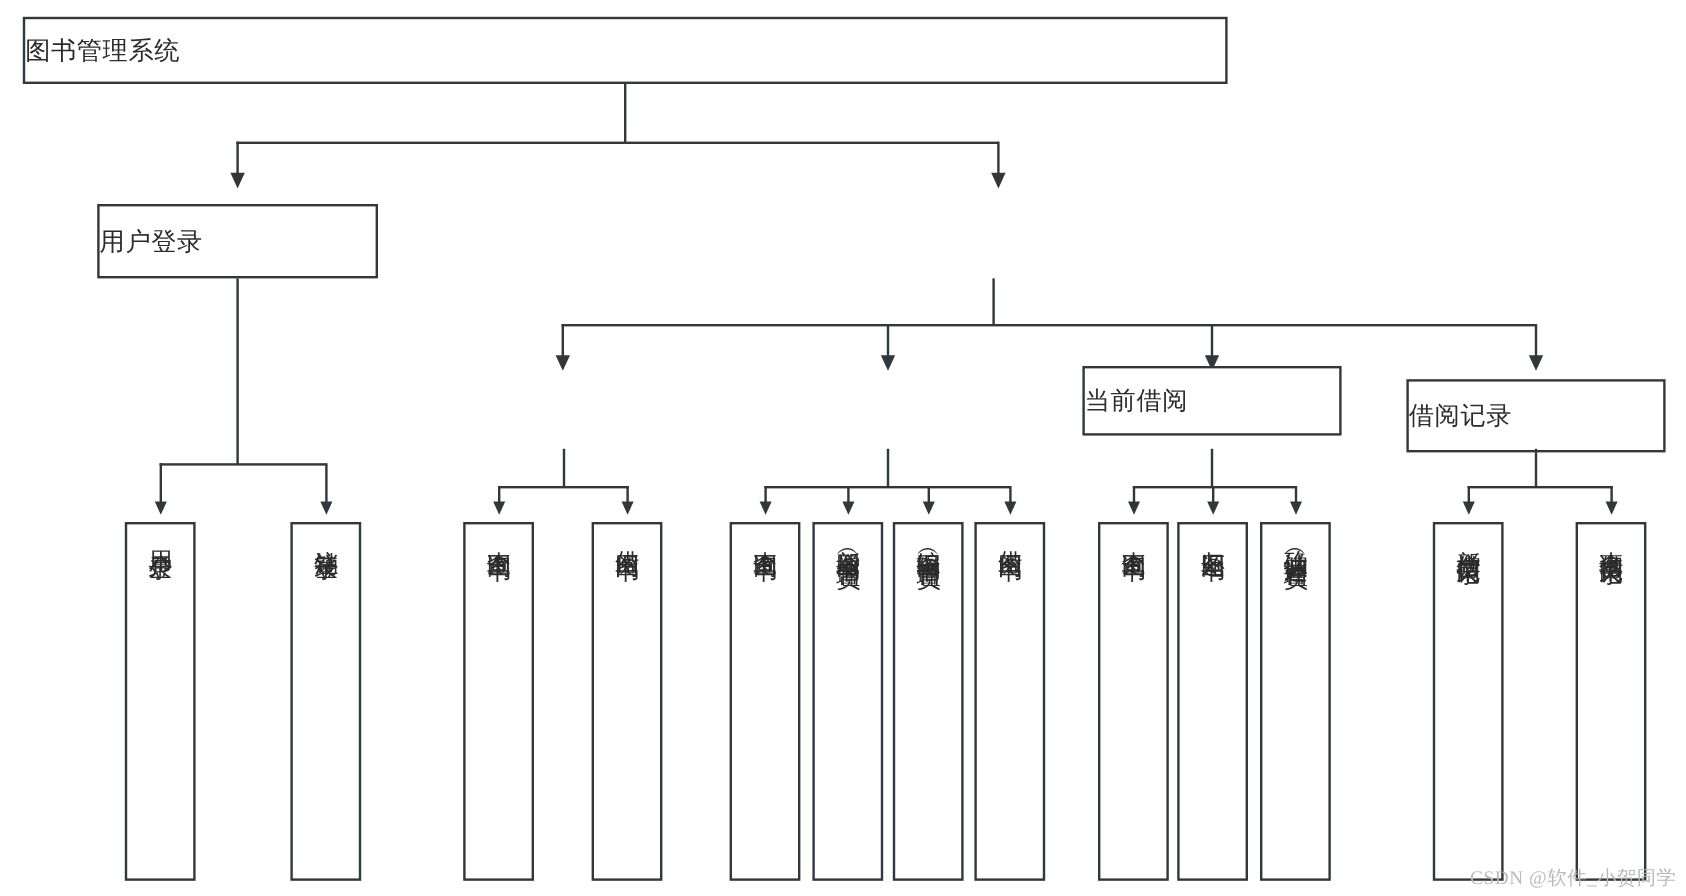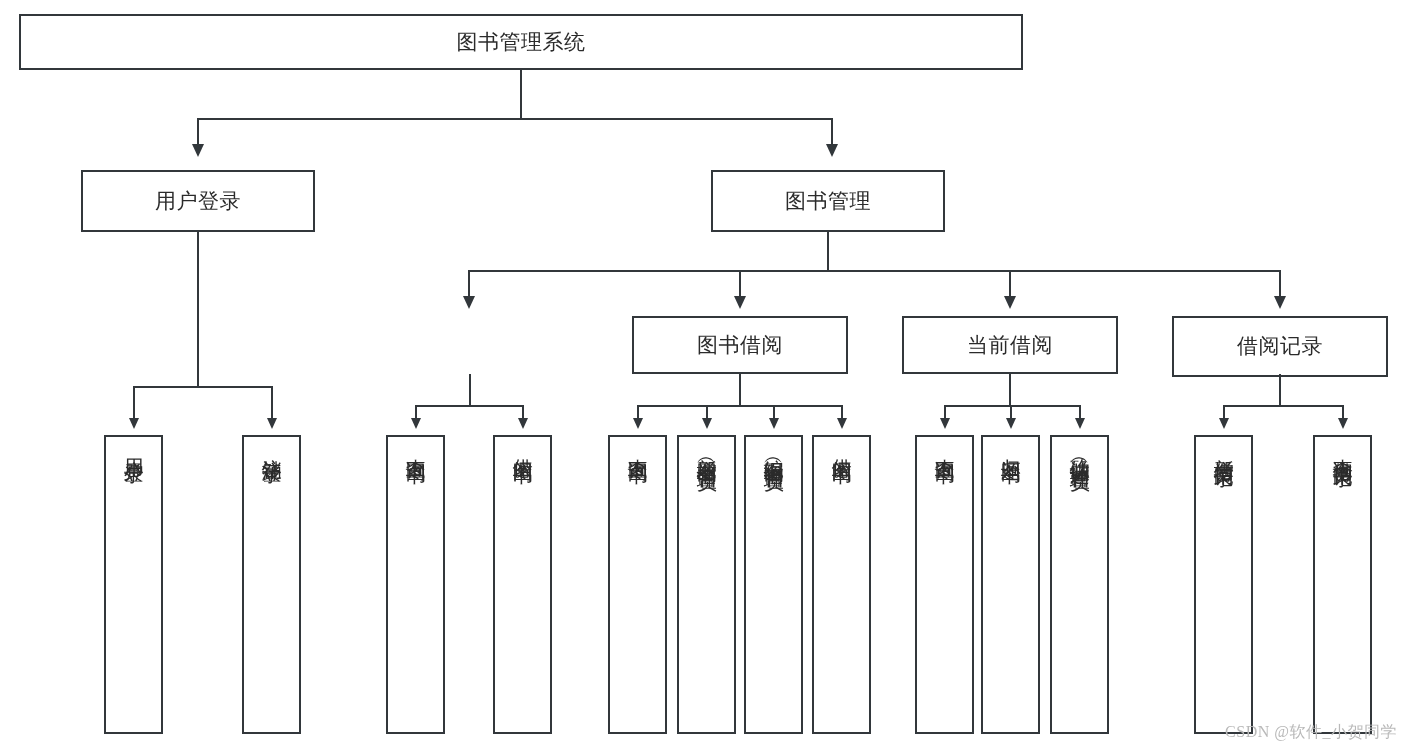--- a/index.html
+++ b/index.html
@@ -20,21 +20,20 @@
   }
   
   .node {
     position: absolute;
     box-sizing: border-box;
     border: 2px solid #32373b;
     background: #ffffff;
     color: #2b2b2b;
     display: flex;
     align-items: center;
-    justify-content: center;
     text-align: center;
     line-height: 1.18;
     letter-spacing: 0.5px;
   }
   .node.h {
     font-size: 21px;
   }
   .node.root {
     font-size: 21px;
   }
@@ -99,47 +98,41 @@
 
   <div class="ln hln" style="left:197px; top:118px; width:635px;"></div>
 
   <div class="ln vln" style="left:197px; top:118px; height:28px;"></div>
   <div class="arrow" style="left:192px; top:144px;"></div>
   <div class="ln vln" style="left:831px; top:118px; height:28px;"></div>
   <div class="arrow" style="left:826px; top:144px;"></div>
 
   <div class="node h" style="left:81px; top:170px; width:234px; height:62px;">
     <span>用户登录</span>
-  </div>
-  <div class="node h" style="left:711px; top:170px; width:234px; height:62px;">
-    <span>图书管理</span>
   </div>
 
   <div class="ln vln" style="left:197px; top:232px; height:155px;"></div>
   <div class="ln hln" style="left:133px; top:386px; width:139px;"></div>
   <div class="ln vln" style="left:133px; top:386px; height:34px;"></div>
   <div class="arrow sm" style="left:129px; top:418px;"></div>
   <div class="ln vln" style="left:271px; top:386px; height:34px;"></div>
   <div class="arrow sm" style="left:267px; top:418px;"></div>
 
   <div class="ln vln" style="left:827px; top:232px; height:39px;"></div>
   <div class="ln hln" style="left:468px; top:270px; width:812px;"></div>
   <div class="ln vln" style="left:468px; top:270px; height:28px;"></div>
   <div class="arrow" style="left:463px; top:296px;"></div>
   <div class="ln vln" style="left:739px; top:270px; height:28px;"></div>
   <div class="arrow" style="left:734px; top:296px;"></div>
   <div class="ln vln" style="left:1009px; top:270px; height:28px;"></div>
   <div class="arrow" style="left:1004px; top:296px;"></div>
   <div class="ln vln" style="left:1279px; top:270px; height:28px;"></div>
   <div class="arrow" style="left:1274px; top:296px;"></div>
 
-  <div class="node h" style="left:632px; top:316px; width:216px; height:58px;">
-    <span>图书借阅</span>
-  </div>
-  <div class="node h" style="left:902px; top:316px; width:216px; height:58px;">
+  <div class="node h" style="left:902px; top:305px; width:216px; height:58px;">
     <span>当前借阅</span>
   </div>
   <div class="node h" style="left:1172px; top:316px; width:216px; height:61px;">
     <span>借阅记录</span>
   </div>
 
   <div class="ln vln" style="left:469px; top:374px; height:32px;"></div>
   <div class="ln hln" style="left:415px; top:405px; width:109px;"></div>
   <div class="ln vln" style="left:415px; top:405px; height:15px;"></div>
   <div class="arrow sm" style="left:411px; top:418px;"></div>

